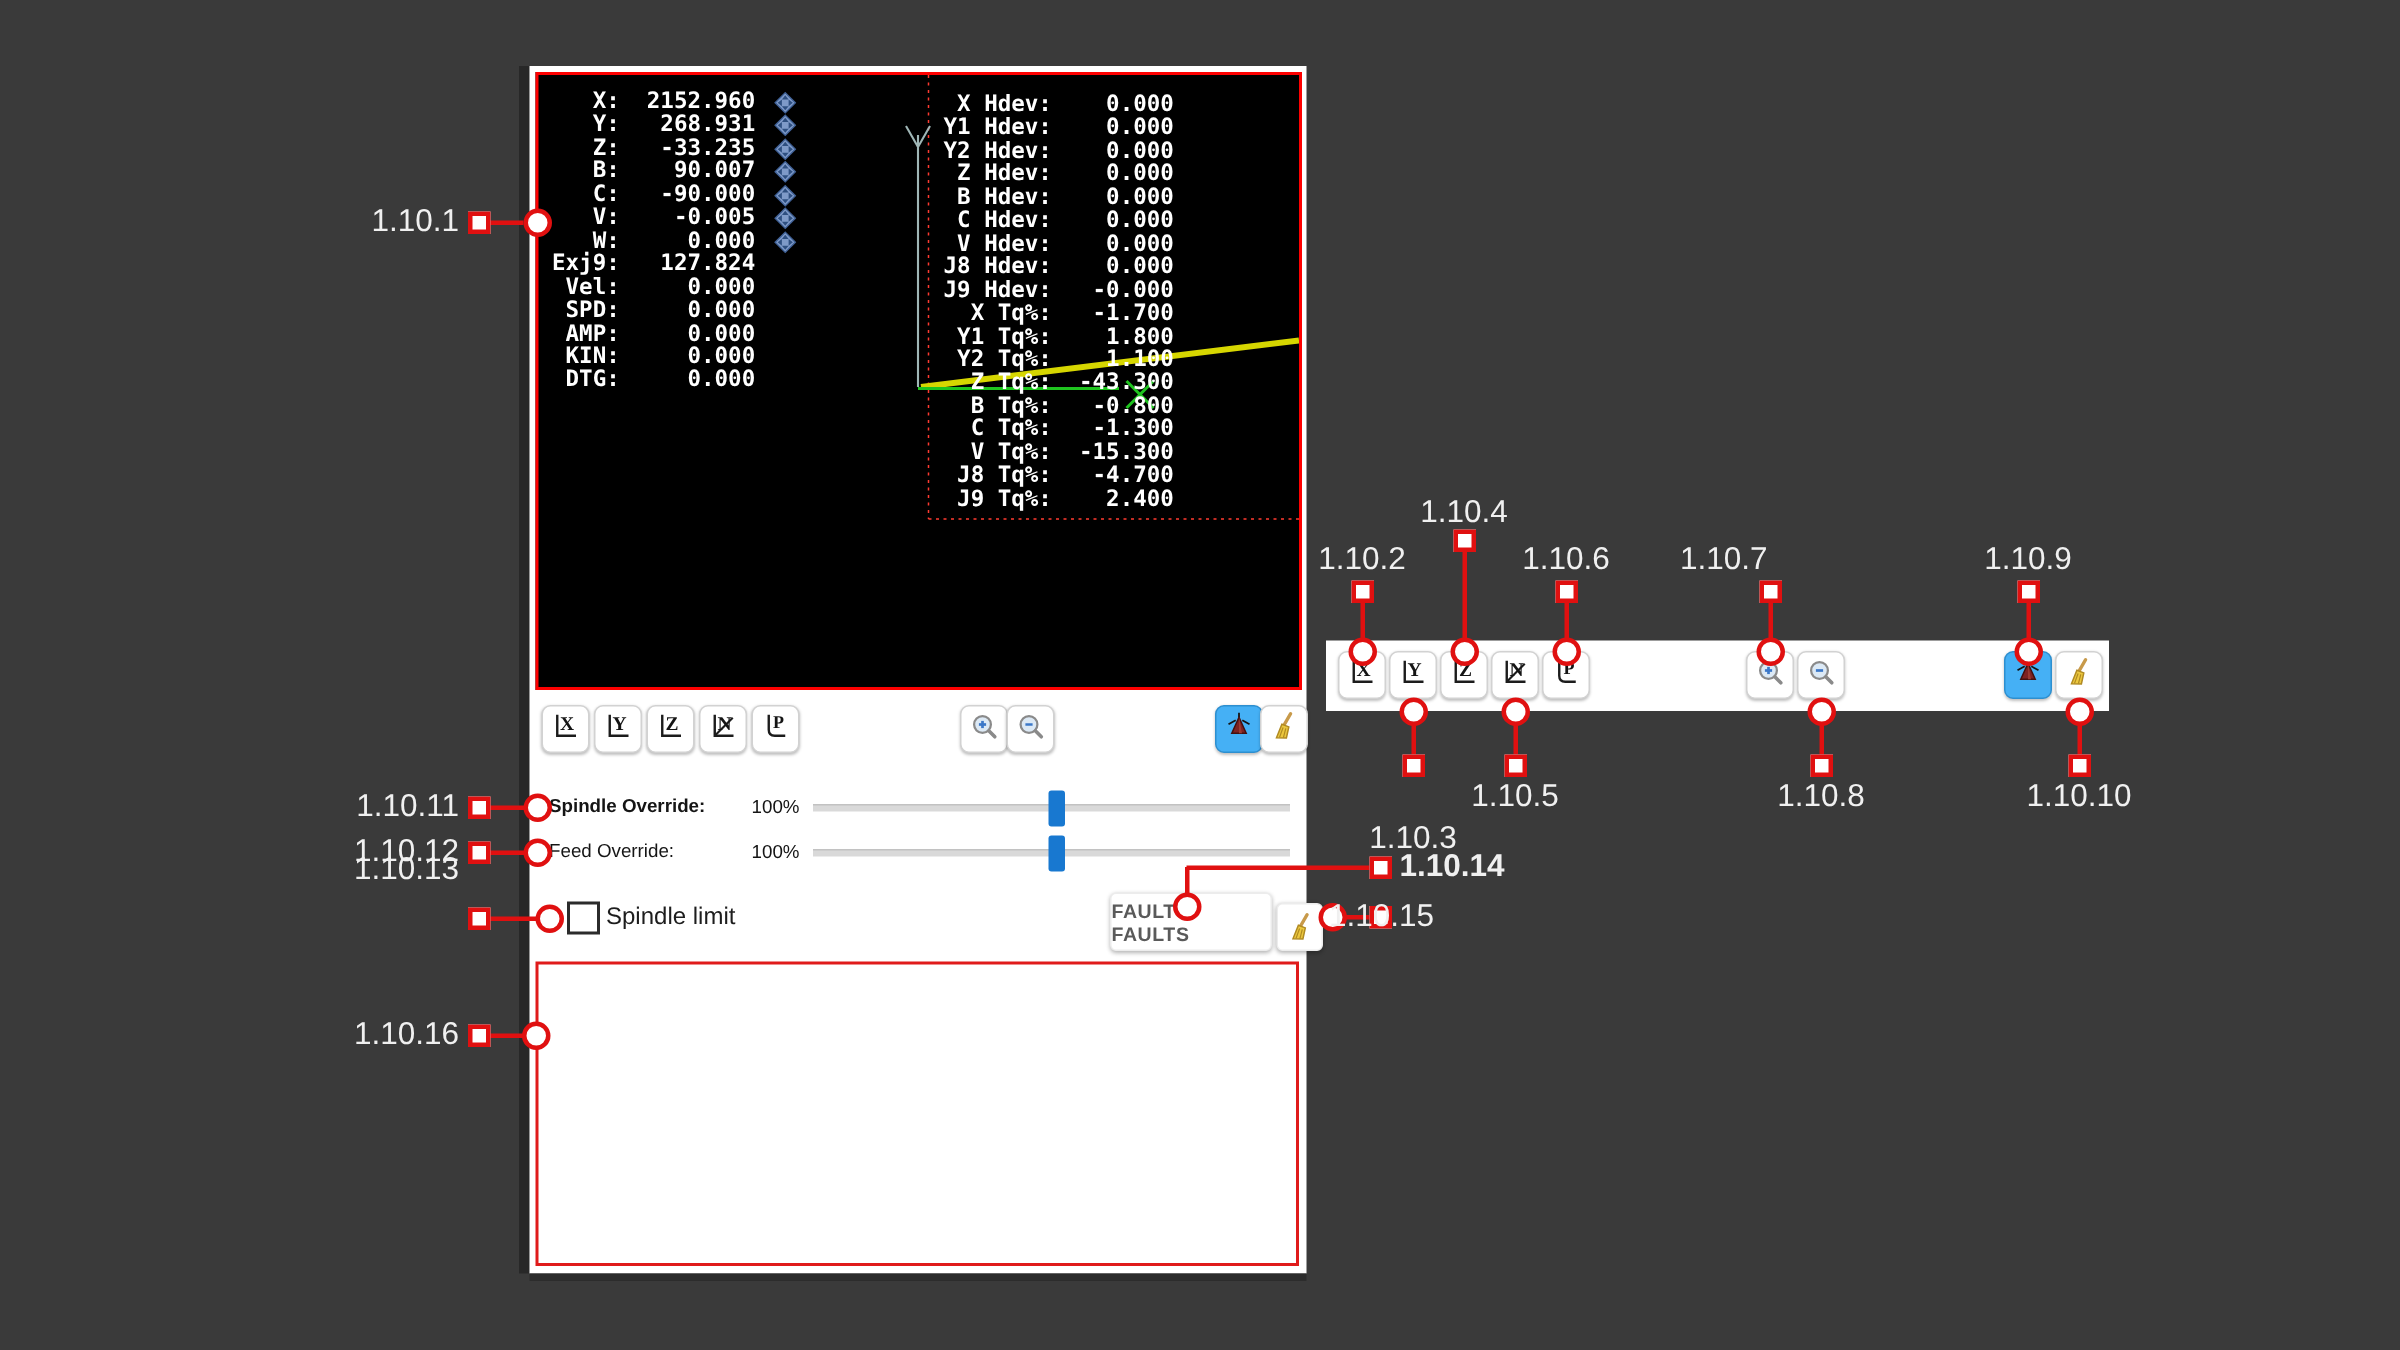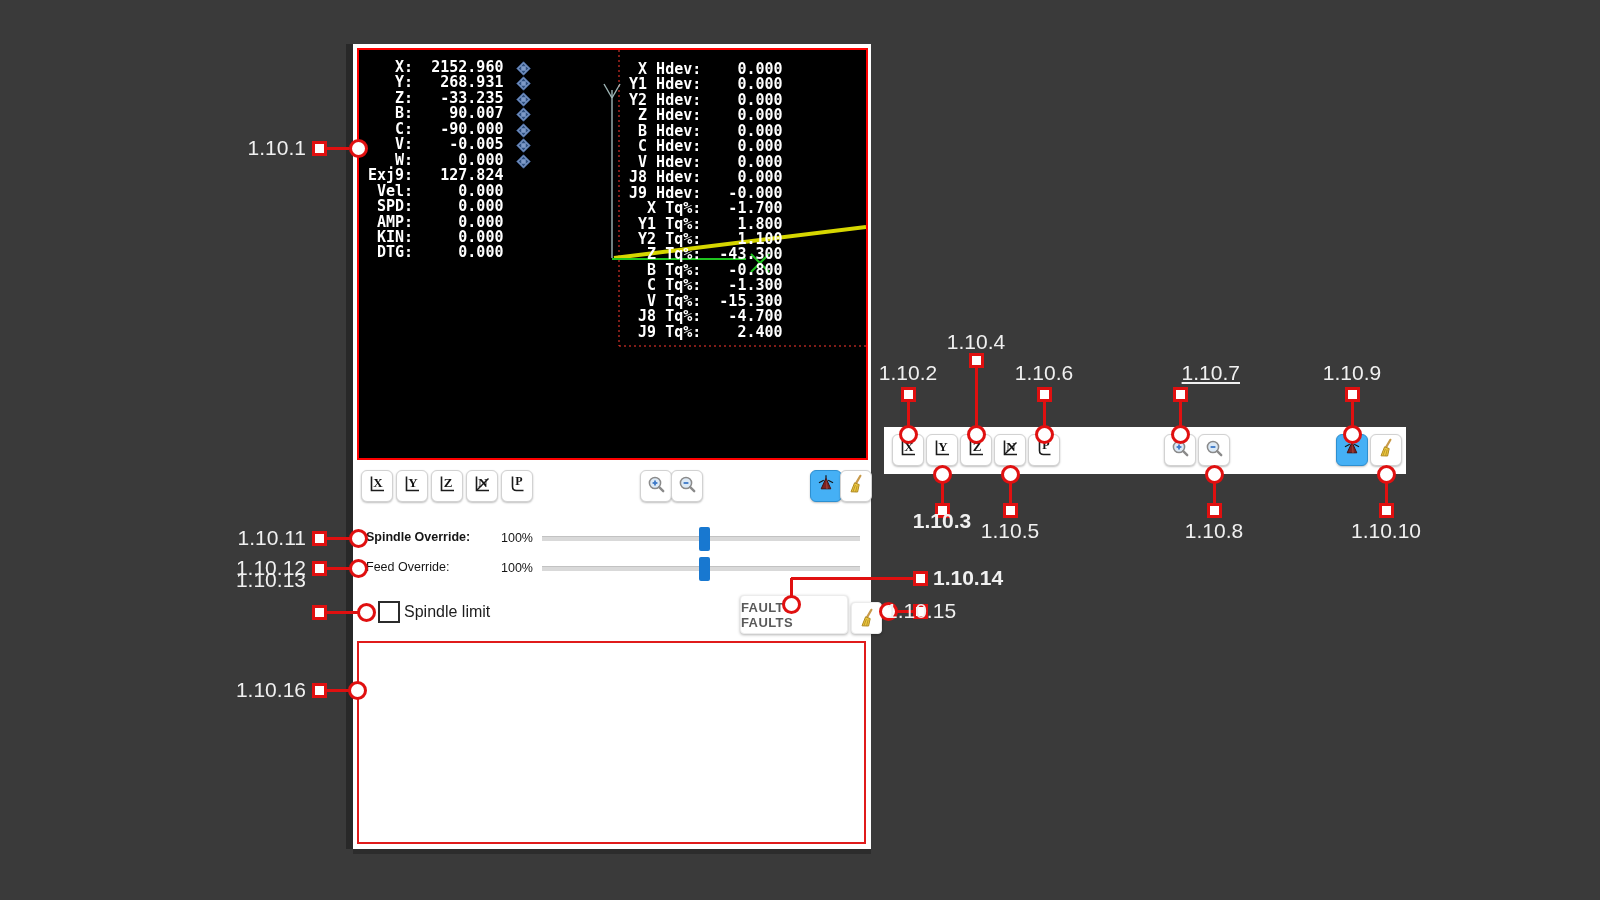--- a/index.html
+++ b/index.html
@@ -315,37 +315,37 @@
       <div class="co-sq" style="left: 311.5px; top: 140.5px;"></div>
       <div class="co-ci" style="left: 348.5px; top: 138.5px;"></div>
       <div class="co-lb" style="right: 1294px; top: 135px;">1.10.1</div>
       <div class="co-line" style="left: 906.5px; top: 401px; width: 3px; height: 26px;"></div>
       <div class="co-sq" style="left: 900.5px; top: 386.5px;"></div>
       <div class="co-ci" style="left: 898.5px; top: 424.5px;"></div>
       <div class="co-lb" style="left: 848px; top: 360px; width: 120px; text-align: center;">1.10.2</div>
       <div class="co-line" style="left: 940.5px; top: 482px; width: 3px; height: 21px;"></div>
       <div class="co-sq" style="left: 934.5px; top: 502.5px;"></div>
       <div class="co-ci" style="left: 932.5px; top: 464.5px;"></div>
-      <div class="co-lb" style="left: 882px; top: 508px; width: 120px; text-align: center; font-weight: bold;">1.10.3</div>
+      <div class="co-lb" style="left: 882px; top: 546px; width: 120px; text-align: center;">1.10.3</div>
       <div class="co-line" style="left: 974.5px; top: 367px; width: 3px; height: 60px;"></div>
       <div class="co-sq" style="left: 968.5px; top: 352.5px;"></div>
       <div class="co-ci" style="left: 966.5px; top: 424.5px;"></div>
       <div class="co-lb" style="left: 916px; top: 329px; width: 120px; text-align: center;">1.10.4</div>
       <div class="co-line" style="left: 1008.5px; top: 482px; width: 3px; height: 21px;"></div>
       <div class="co-sq" style="left: 1002.5px; top: 502.5px;"></div>
       <div class="co-ci" style="left: 1000.5px; top: 464.5px;"></div>
       <div class="co-lb" style="left: 950px; top: 518px; width: 120px; text-align: center;">1.10.5</div>
       <div class="co-line" style="left: 1042.5px; top: 401px; width: 3px; height: 26px;"></div>
       <div class="co-sq" style="left: 1036.5px; top: 386.5px;"></div>
       <div class="co-ci" style="left: 1034.5px; top: 424.5px;"></div>
       <div class="co-lb" style="left: 984px; top: 360px; width: 120px; text-align: center;">1.10.6</div>
       <div class="co-line" style="left: 1178.5px; top: 401px; width: 3px; height: 26px;"></div>
       <div class="co-sq" style="left: 1172.5px; top: 386.5px;"></div>
       <div class="co-ci" style="left: 1170.5px; top: 424.5px;"></div>
-      <div class="co-lb" style="left: 1120px; top: 360px; width: 120px; text-align: right; text-decoration: underline;">1.10.7</div>
+      <div class="co-lb" style="left: 1120px; top: 360px; width: 120px; text-align: left;">1.10.7</div>
       <div class="co-line" style="left: 1212.5px; top: 482px; width: 3px; height: 21px;"></div>
       <div class="co-sq" style="left: 1206.5px; top: 502.5px;"></div>
       <div class="co-ci" style="left: 1204.5px; top: 464.5px;"></div>
       <div class="co-lb" style="left: 1154px; top: 518px; width: 120px; text-align: center;">1.10.8</div>
       <div class="co-line" style="left: 1350.5px; top: 401px; width: 3px; height: 26px;"></div>
       <div class="co-sq" style="left: 1344.5px; top: 386.5px;"></div>
       <div class="co-ci" style="left: 1342.5px; top: 424.5px;"></div>
       <div class="co-lb" style="left: 1292px; top: 360px; width: 120px; text-align: center;">1.10.9</div>
       <div class="co-line" style="left: 1384.5px; top: 482px; width: 3px; height: 21px;"></div>
       <div class="co-sq" style="left: 1378.5px; top: 502.5px;"></div>

